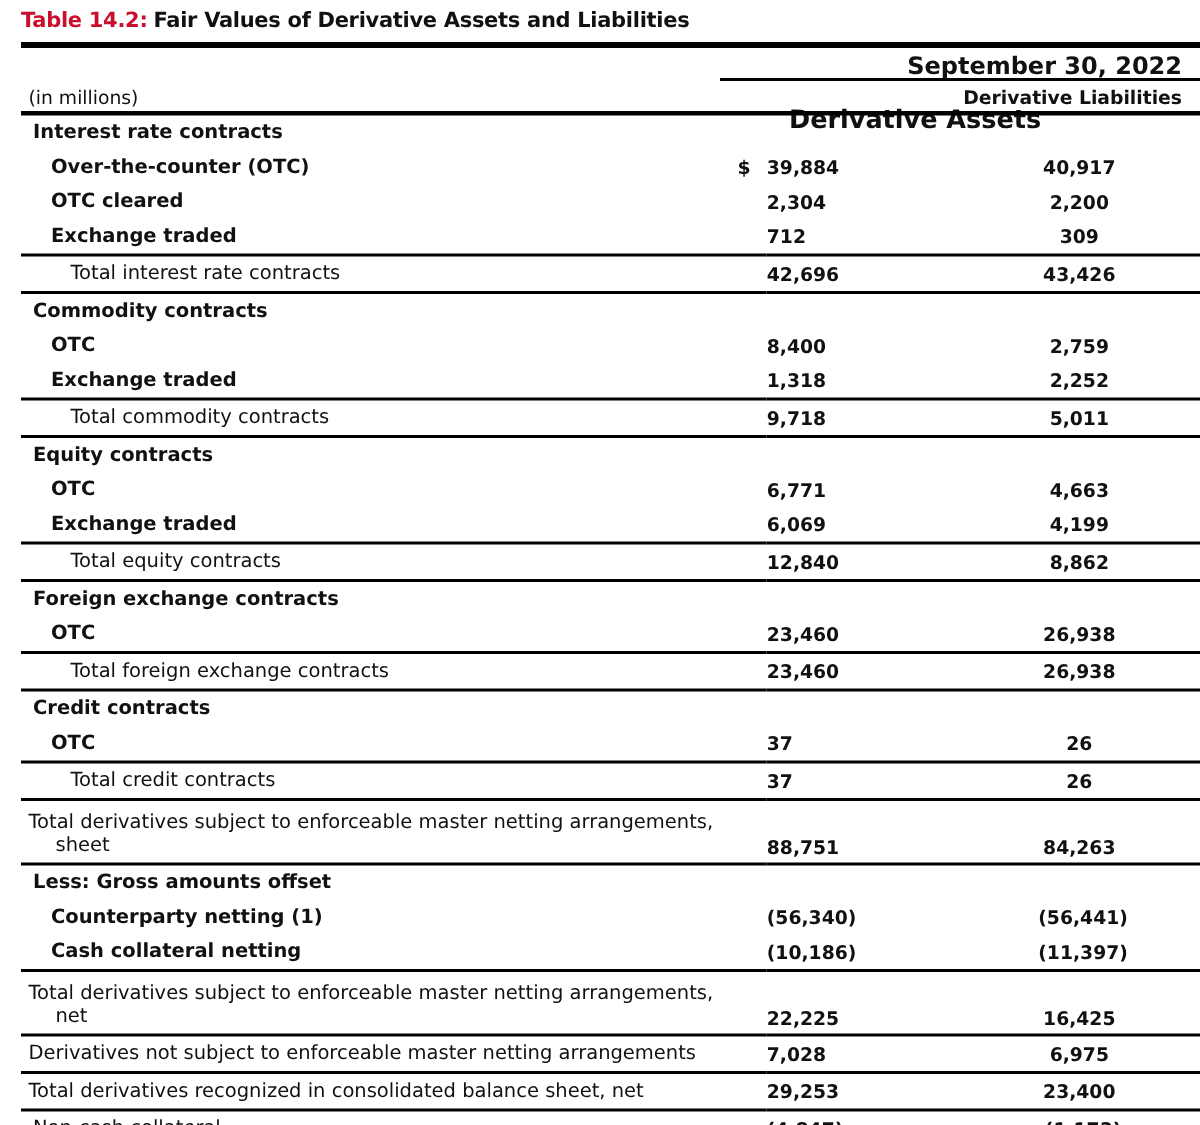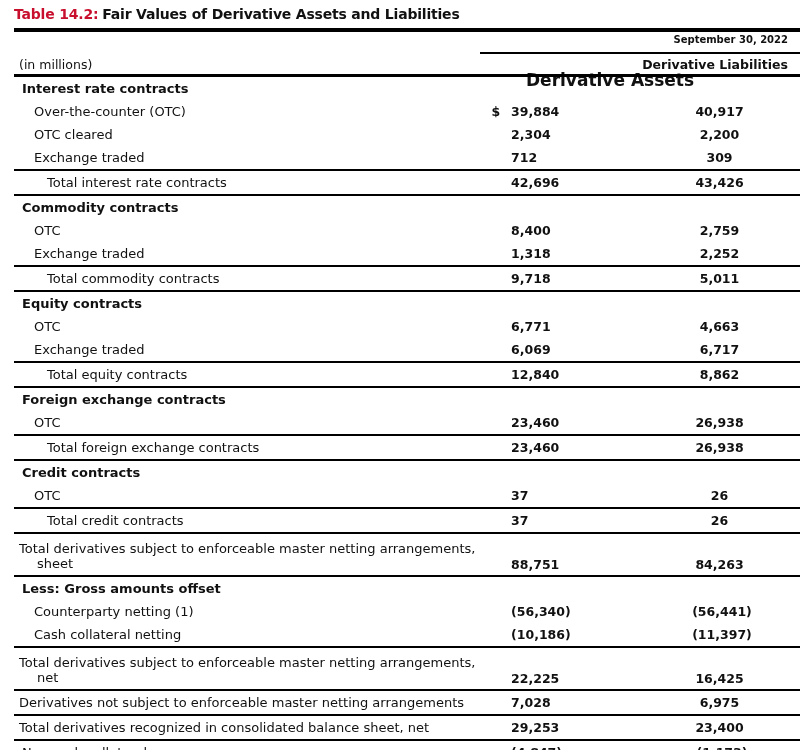--- a/index.html
+++ b/index.html
@@ -17,21 +17,21 @@
   .title .num { color: #c8102e; }
   .title .txt { color: #111; margin-left: 4px; }
   .top-rule {
     position: absolute; left: 14px; right: 0; top: 28px; height: 4px; background: #000;
   }
   .hdr-date-rule {
     position: absolute; left: 480px; right: 0; top: 52px; height: 2px; background: #000;
   }
   .hdr-date {
     position: absolute; right: 12px; top: 34px;
-    font-size: 10px; font-weight: bold;
+    font-size: 16px; font-weight: bold;
   }
   .hdr-row {
     position: absolute; left: 14px; right: 0; top: 54px; height: 20px;
   }
   .hdr-unit { position: absolute; left: 5px; top: 3px; font-size: 12.5px; }
   .hdr-assets { position: absolute; left: 512px; top: 16px; font-size: 17px; font-weight: bold; }
   .hdr-liab { position: absolute; right: 12px; top: 3px; font-size: 12.5px; font-weight: bold; }
   .hdr-bottom {
     position: absolute; left: 14px; right: 0; top: 74px; height: 3px; background: #000;
   }
@@ -43,21 +43,21 @@
   }
   table.data td { padding: 0; height: 23px; vertical-align: middle; }
   td.lbl { width: 460px; }
   td.sym { width: 20px; font-weight: bold; font-size: 12.5px; padding-left: 10px; }
   td.va { text-align: left; font-weight: bold; font-size: 12.5px; width: 136px; padding-right: 0; }
   td.vl { text-align: center; font-weight: bold; font-size: 12.5px; width: 160px; padding-right: 14px; }
   .num-pos { display: inline-block; padding-right: 5px; }
   .num-neg { display: inline-block; padding-right: 0; }
 
   tr.section td.lbl { font-weight: bold; padding-left: 8px; }
-  tr.item td.lbl { padding-left: 20px; }
+  tr.item td.lbl { padding-left: 20px; font-weight: bold; }
   tr.total td.lbl { padding-left: 33px; }
   tr.plain td.lbl { padding-left: 5px; }
   tr.plain2 td.lbl { padding-left: 8px; }
   tr.wrap td { height: 38px; }
   tr.wrap td.lbl { padding-left: 5px; line-height: 15px; padding-top: 2px; }
   tr.wrap td.va, tr.wrap td.vl, tr.wrap td.sym { vertical-align: bottom; padding-bottom: 3px; }
   .wrap-cont { padding-left: 18px; display: block; }
 
   tr.rule-top td { border-top: 2px solid #000; }
 </style>
@@ -142,21 +142,21 @@
       <tr class="item">
         <td class="lbl">OTC</td>
         <td class="sym"></td>
         <td class="va"><span class="num-pos">6,771</span></td>
         <td class="vl"><span class="num-pos">4,663</span></td>
       </tr>
       <tr class="item">
         <td class="lbl">Exchange traded</td>
         <td class="sym"></td>
         <td class="va"><span class="num-pos">6,069</span></td>
-        <td class="vl"><span class="num-pos">6,717</span></td>
+        <td class="vl"><span class="num-pos">4,199</span></td>
       </tr>
       <tr class="total rule-top">
         <td class="lbl">Total equity contracts</td>
         <td class="sym"></td>
         <td class="va"><span class="num-pos">12,840</span></td>
         <td class="vl"><span class="num-pos">8,862</span></td>
       </tr>
       <tr class="section rule-top">
         <td class="lbl">Foreign exchange contracts</td>
         <td class="sym"></td>

